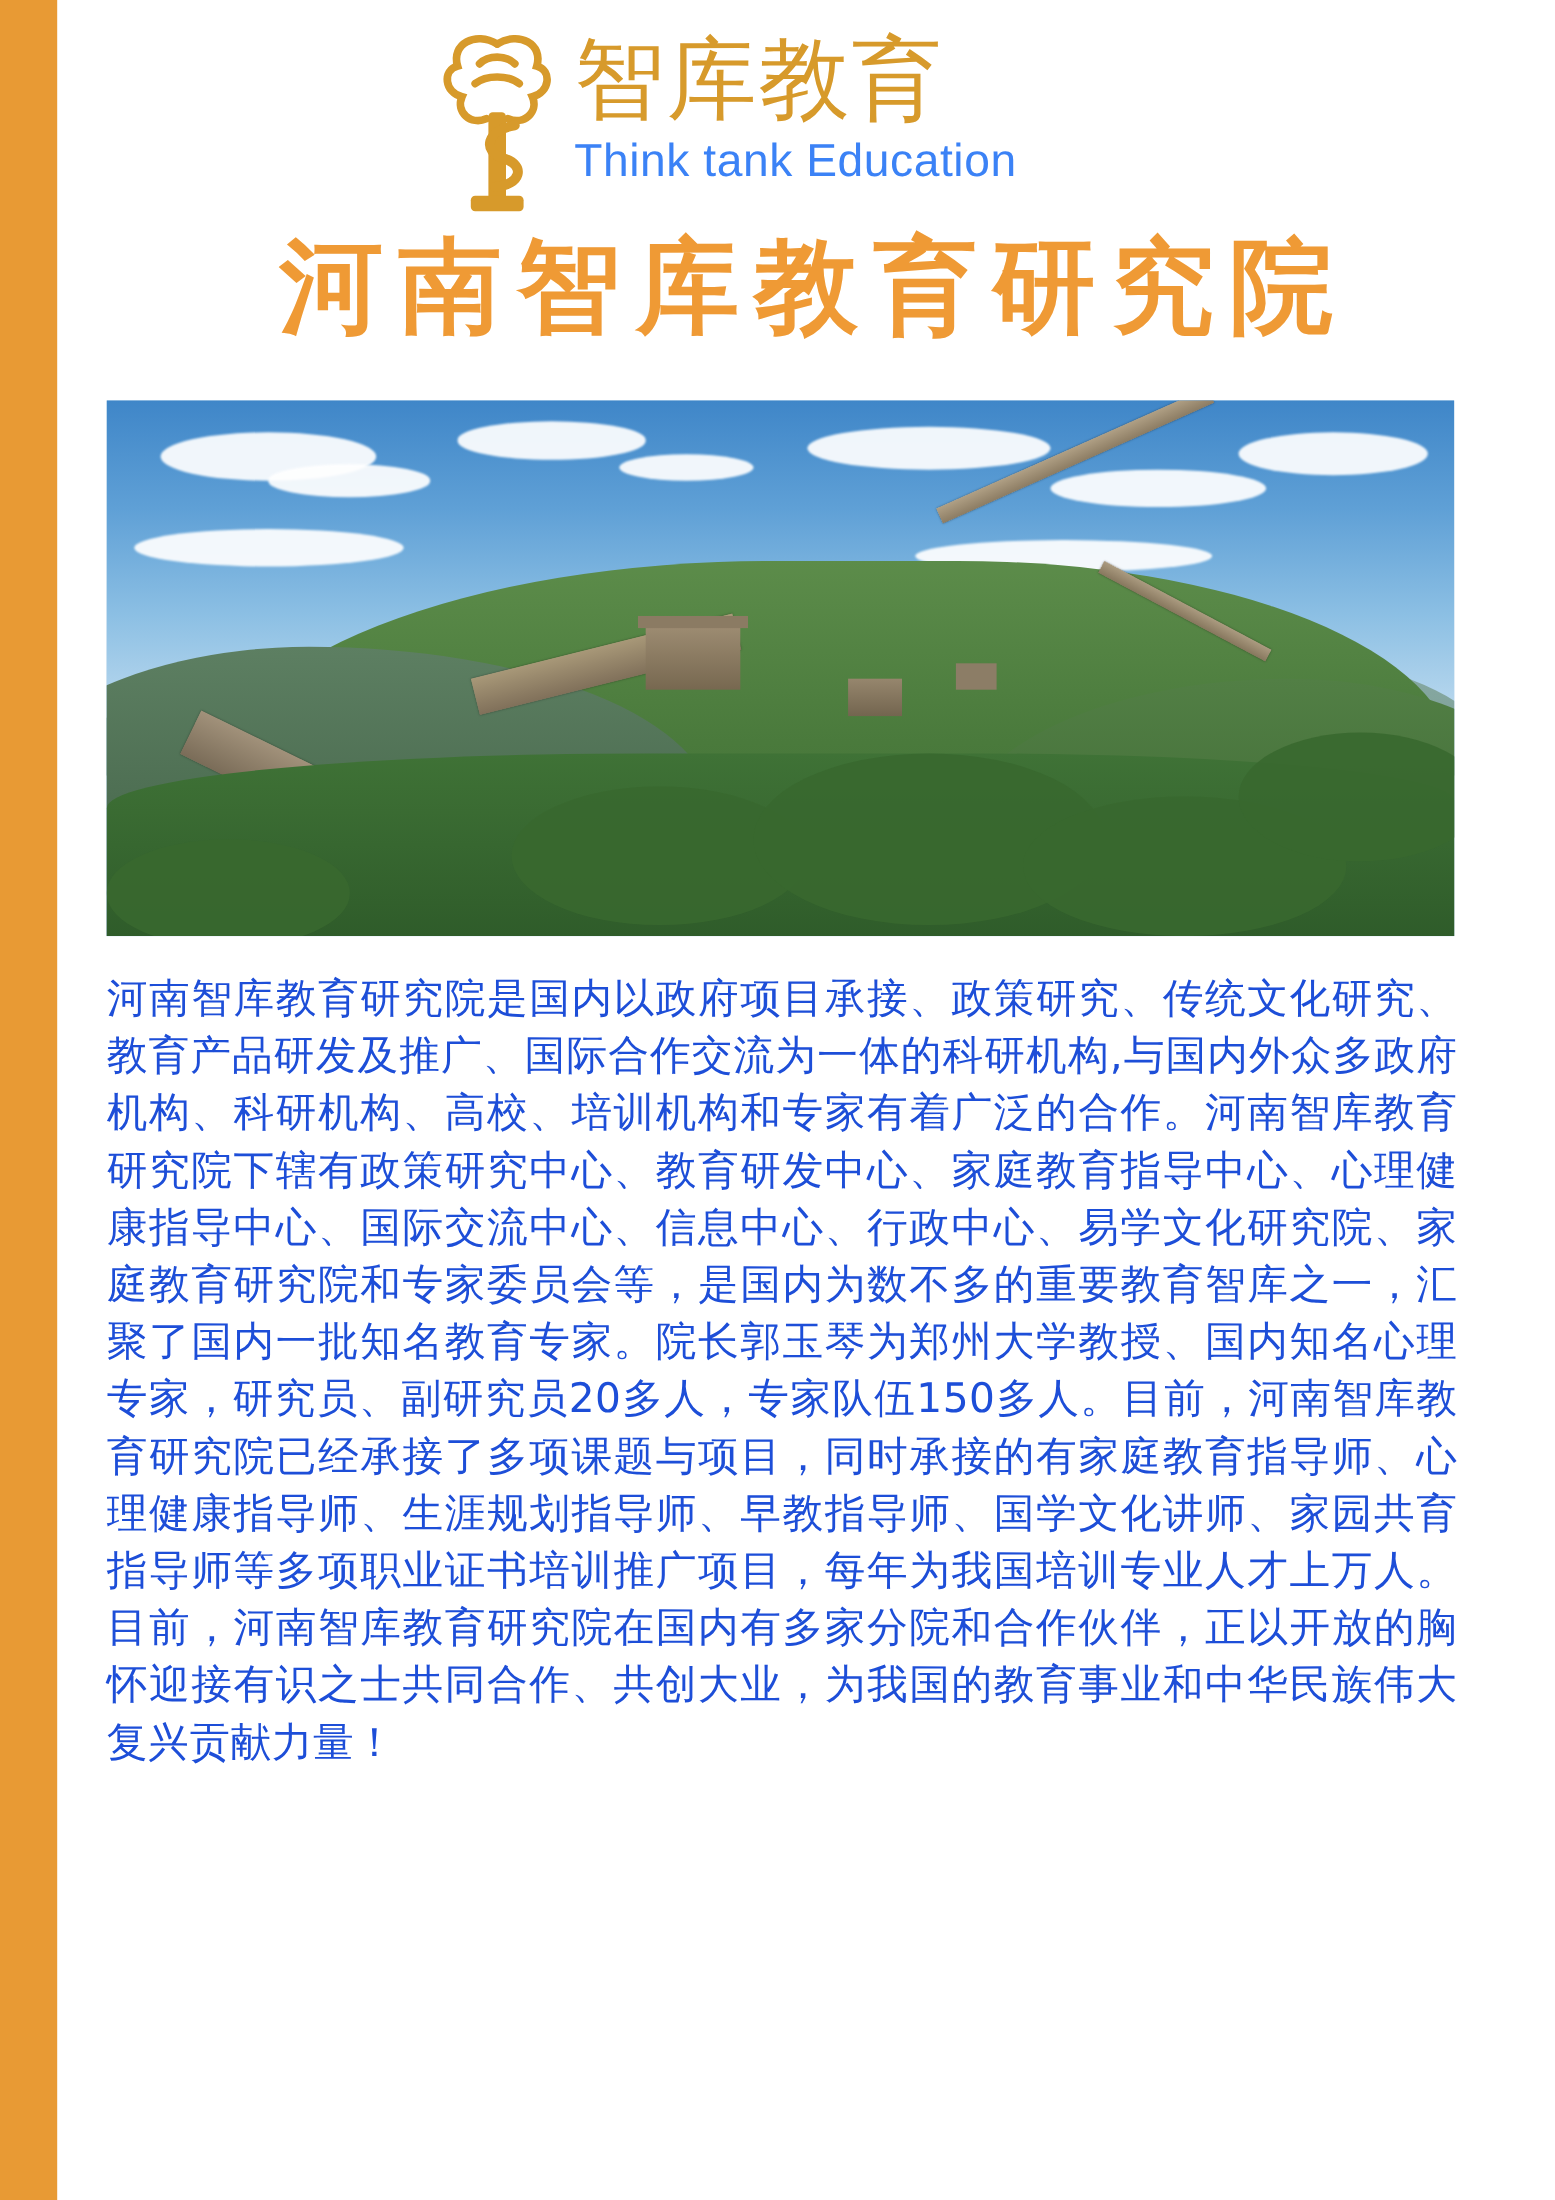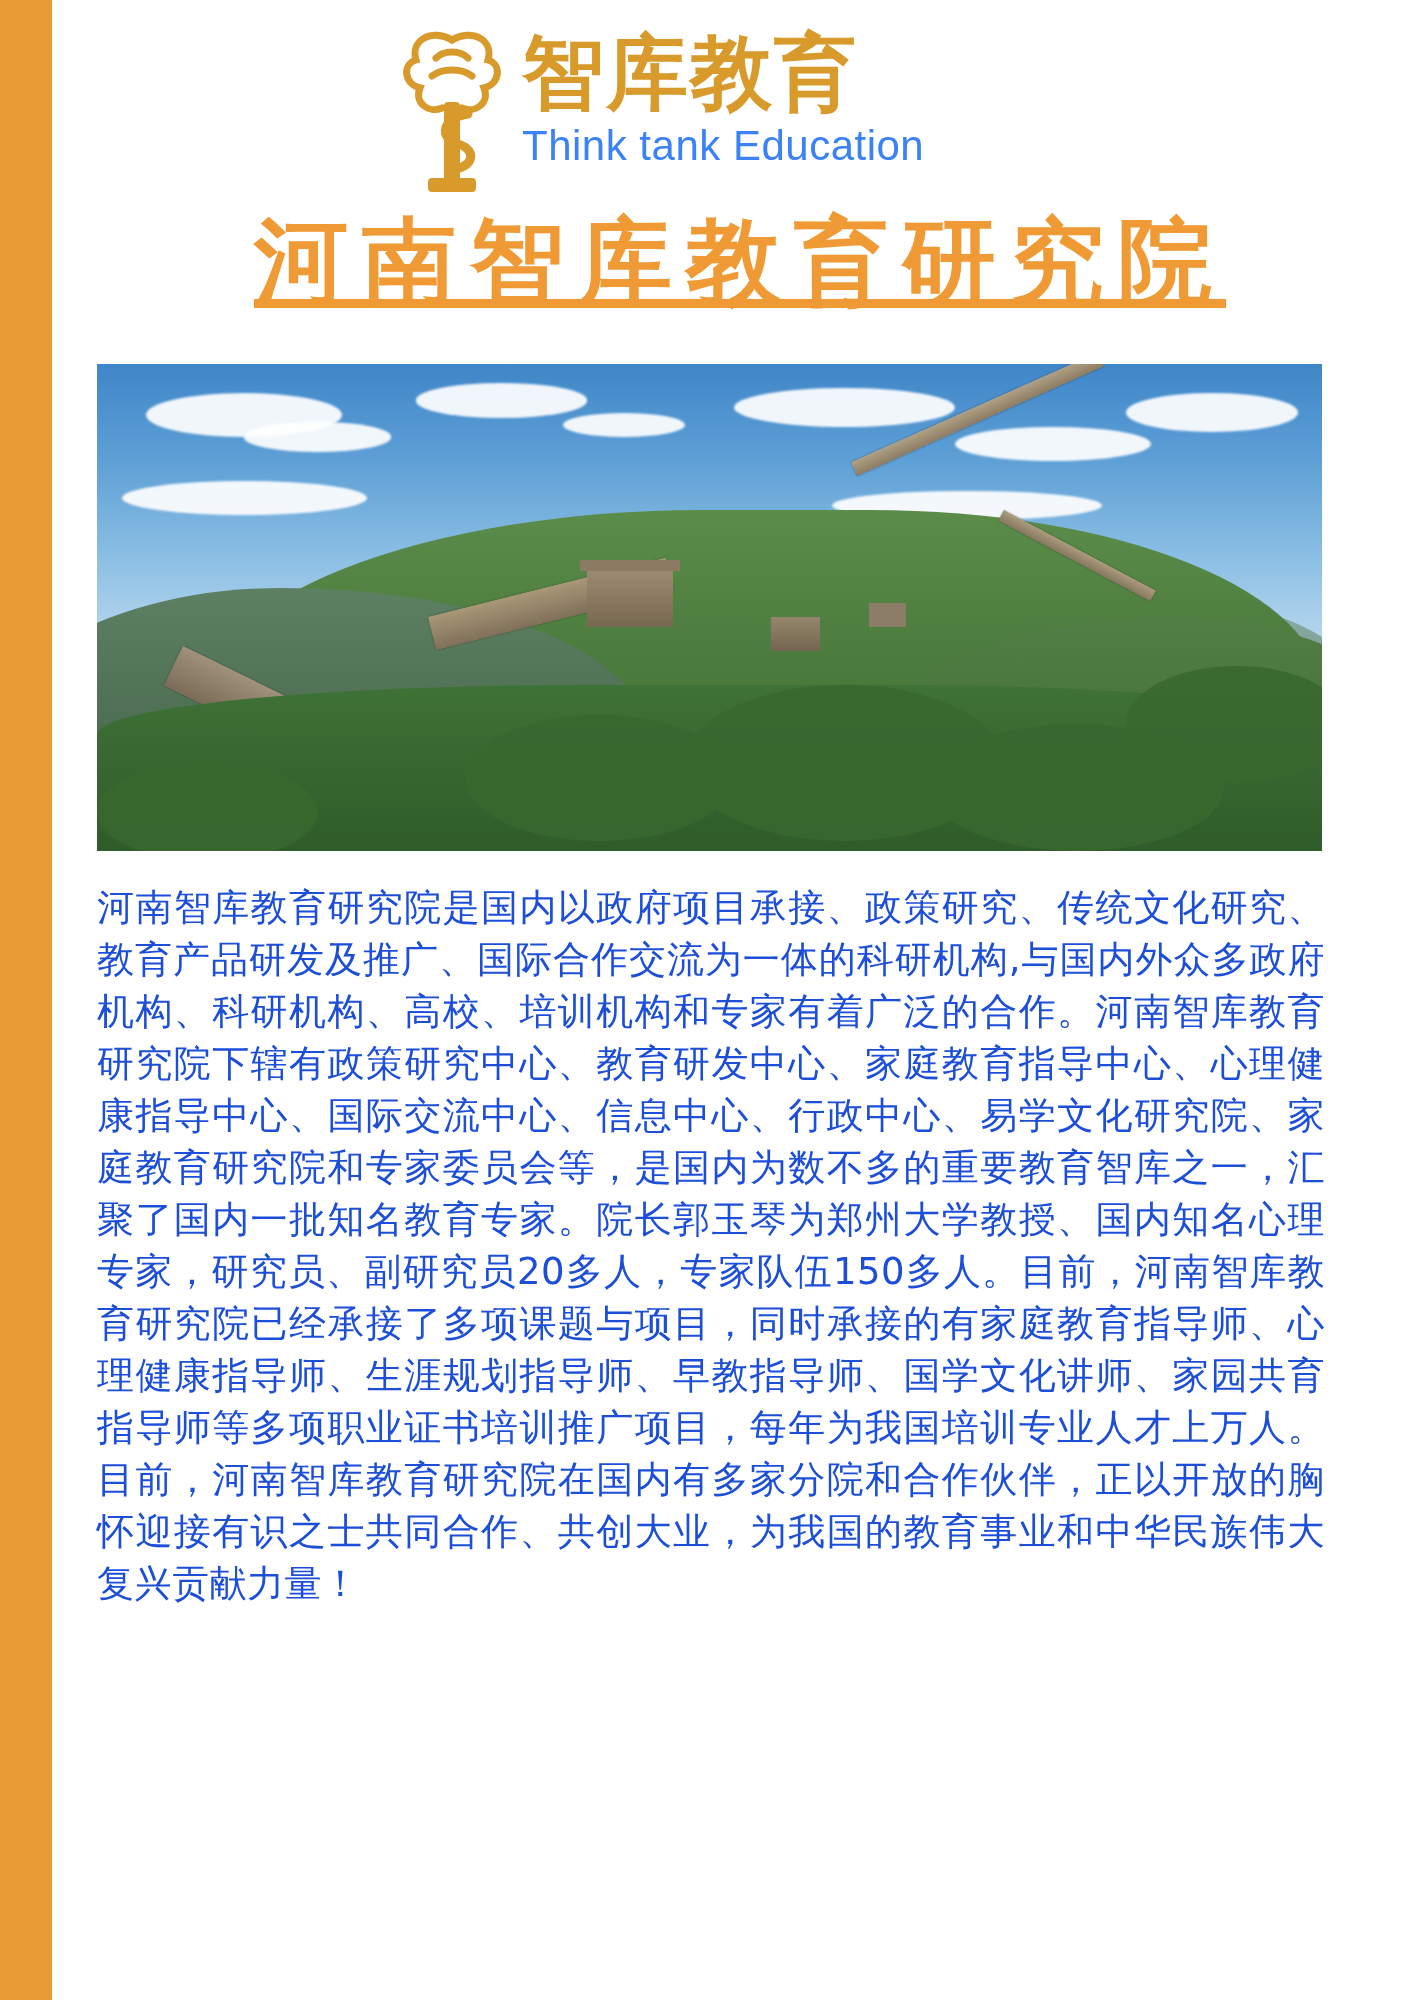--- a/index.html
+++ b/index.html
@@ -52,21 +52,21 @@
   }
   .logo-text {
     position: absolute;
     left: 130px;
     top: 10px;
     width: 580px;
   }
   .logo-cn {
     font-family: "DejaVu Sans", sans-serif;
     font-size: 82px;
-    font-weight: bold;
+    font-weight: normal;
     color: #d79a2b;
     letter-spacing: 2px;
     line-height: 1.1;
     white-space: nowrap;
   }
   .logo-en {
     font-family: "Liberation Sans", sans-serif;
     font-size: 42px;
     font-weight: normal;
     color: #3b82f6;
@@ -82,21 +82,20 @@
     width: 1362px;
     text-align: center;
     font-family: "DejaVu Sans", sans-serif;
     font-size: 94px;
     font-weight: bold;
     color: #ef9a35;
     letter-spacing: 14px;
     text-indent: 14px;
     line-height: 1.15;
     white-space: nowrap;
-    text-decoration: underline;
   }
   
   .photo {
     position: absolute;
     left: 45px;
     top: 364px;
     width: 1225px;
     height: 487px;
     overflow: hidden;
     background: #6fa8d8;

